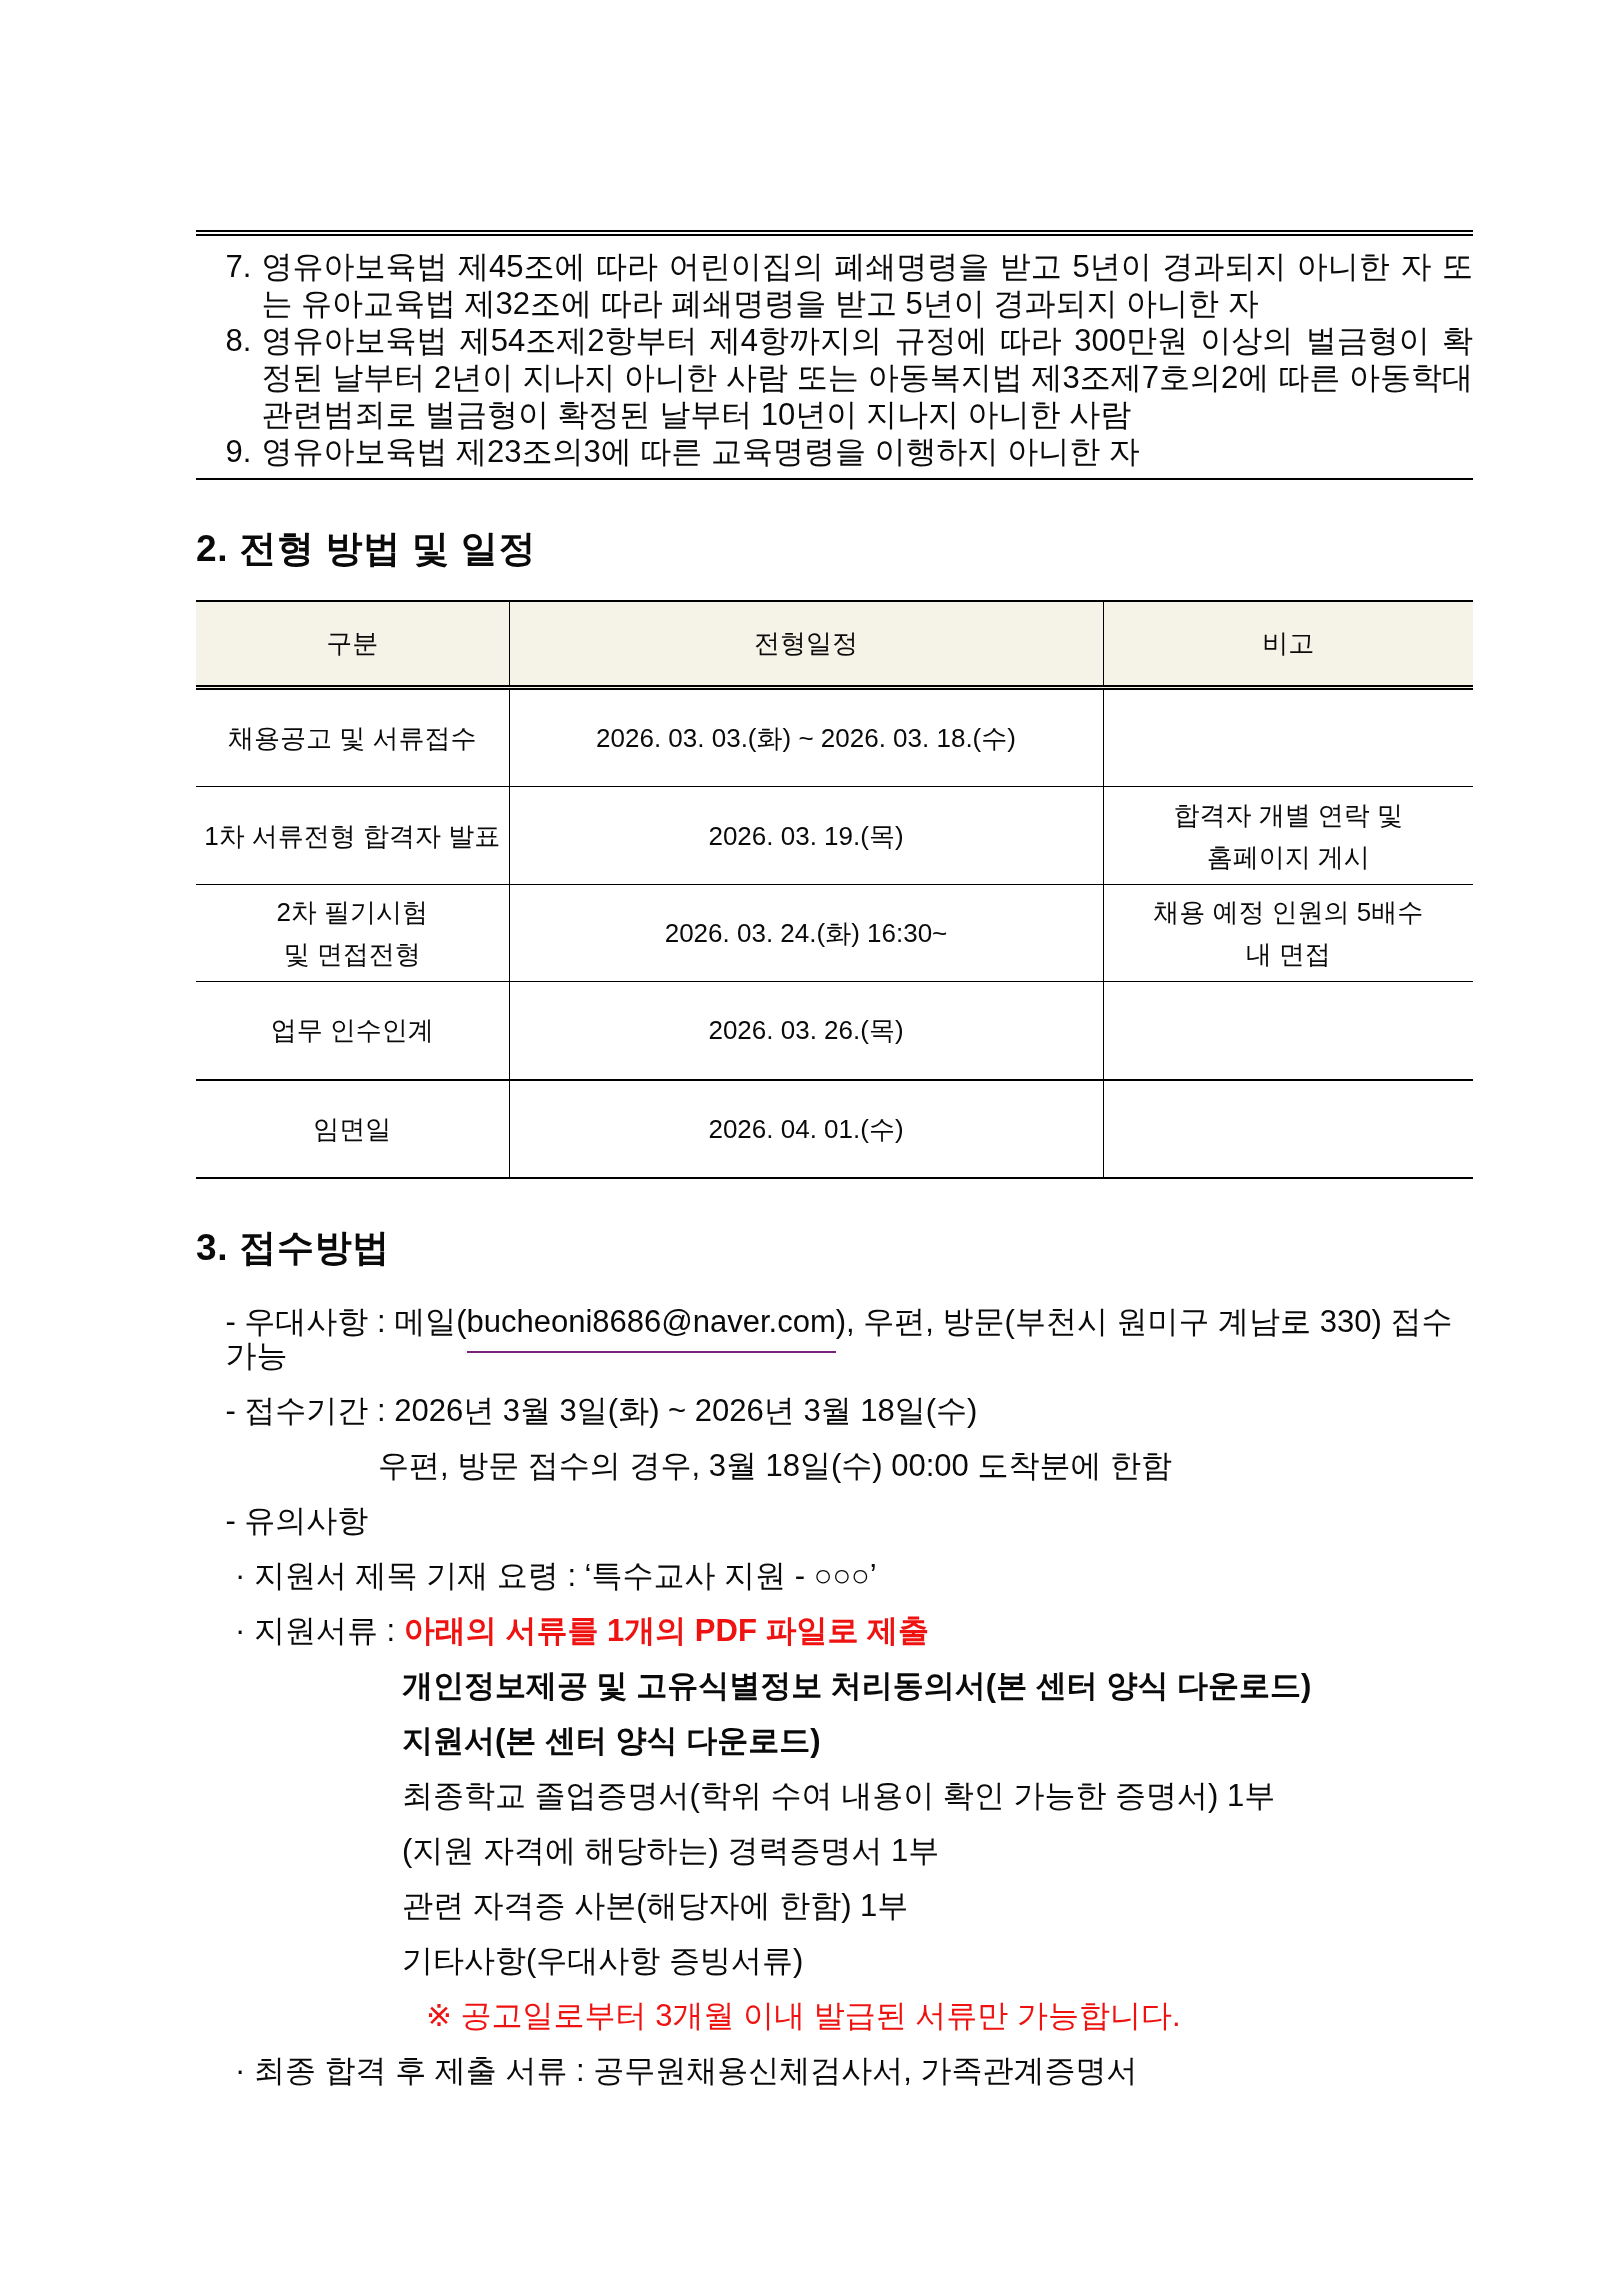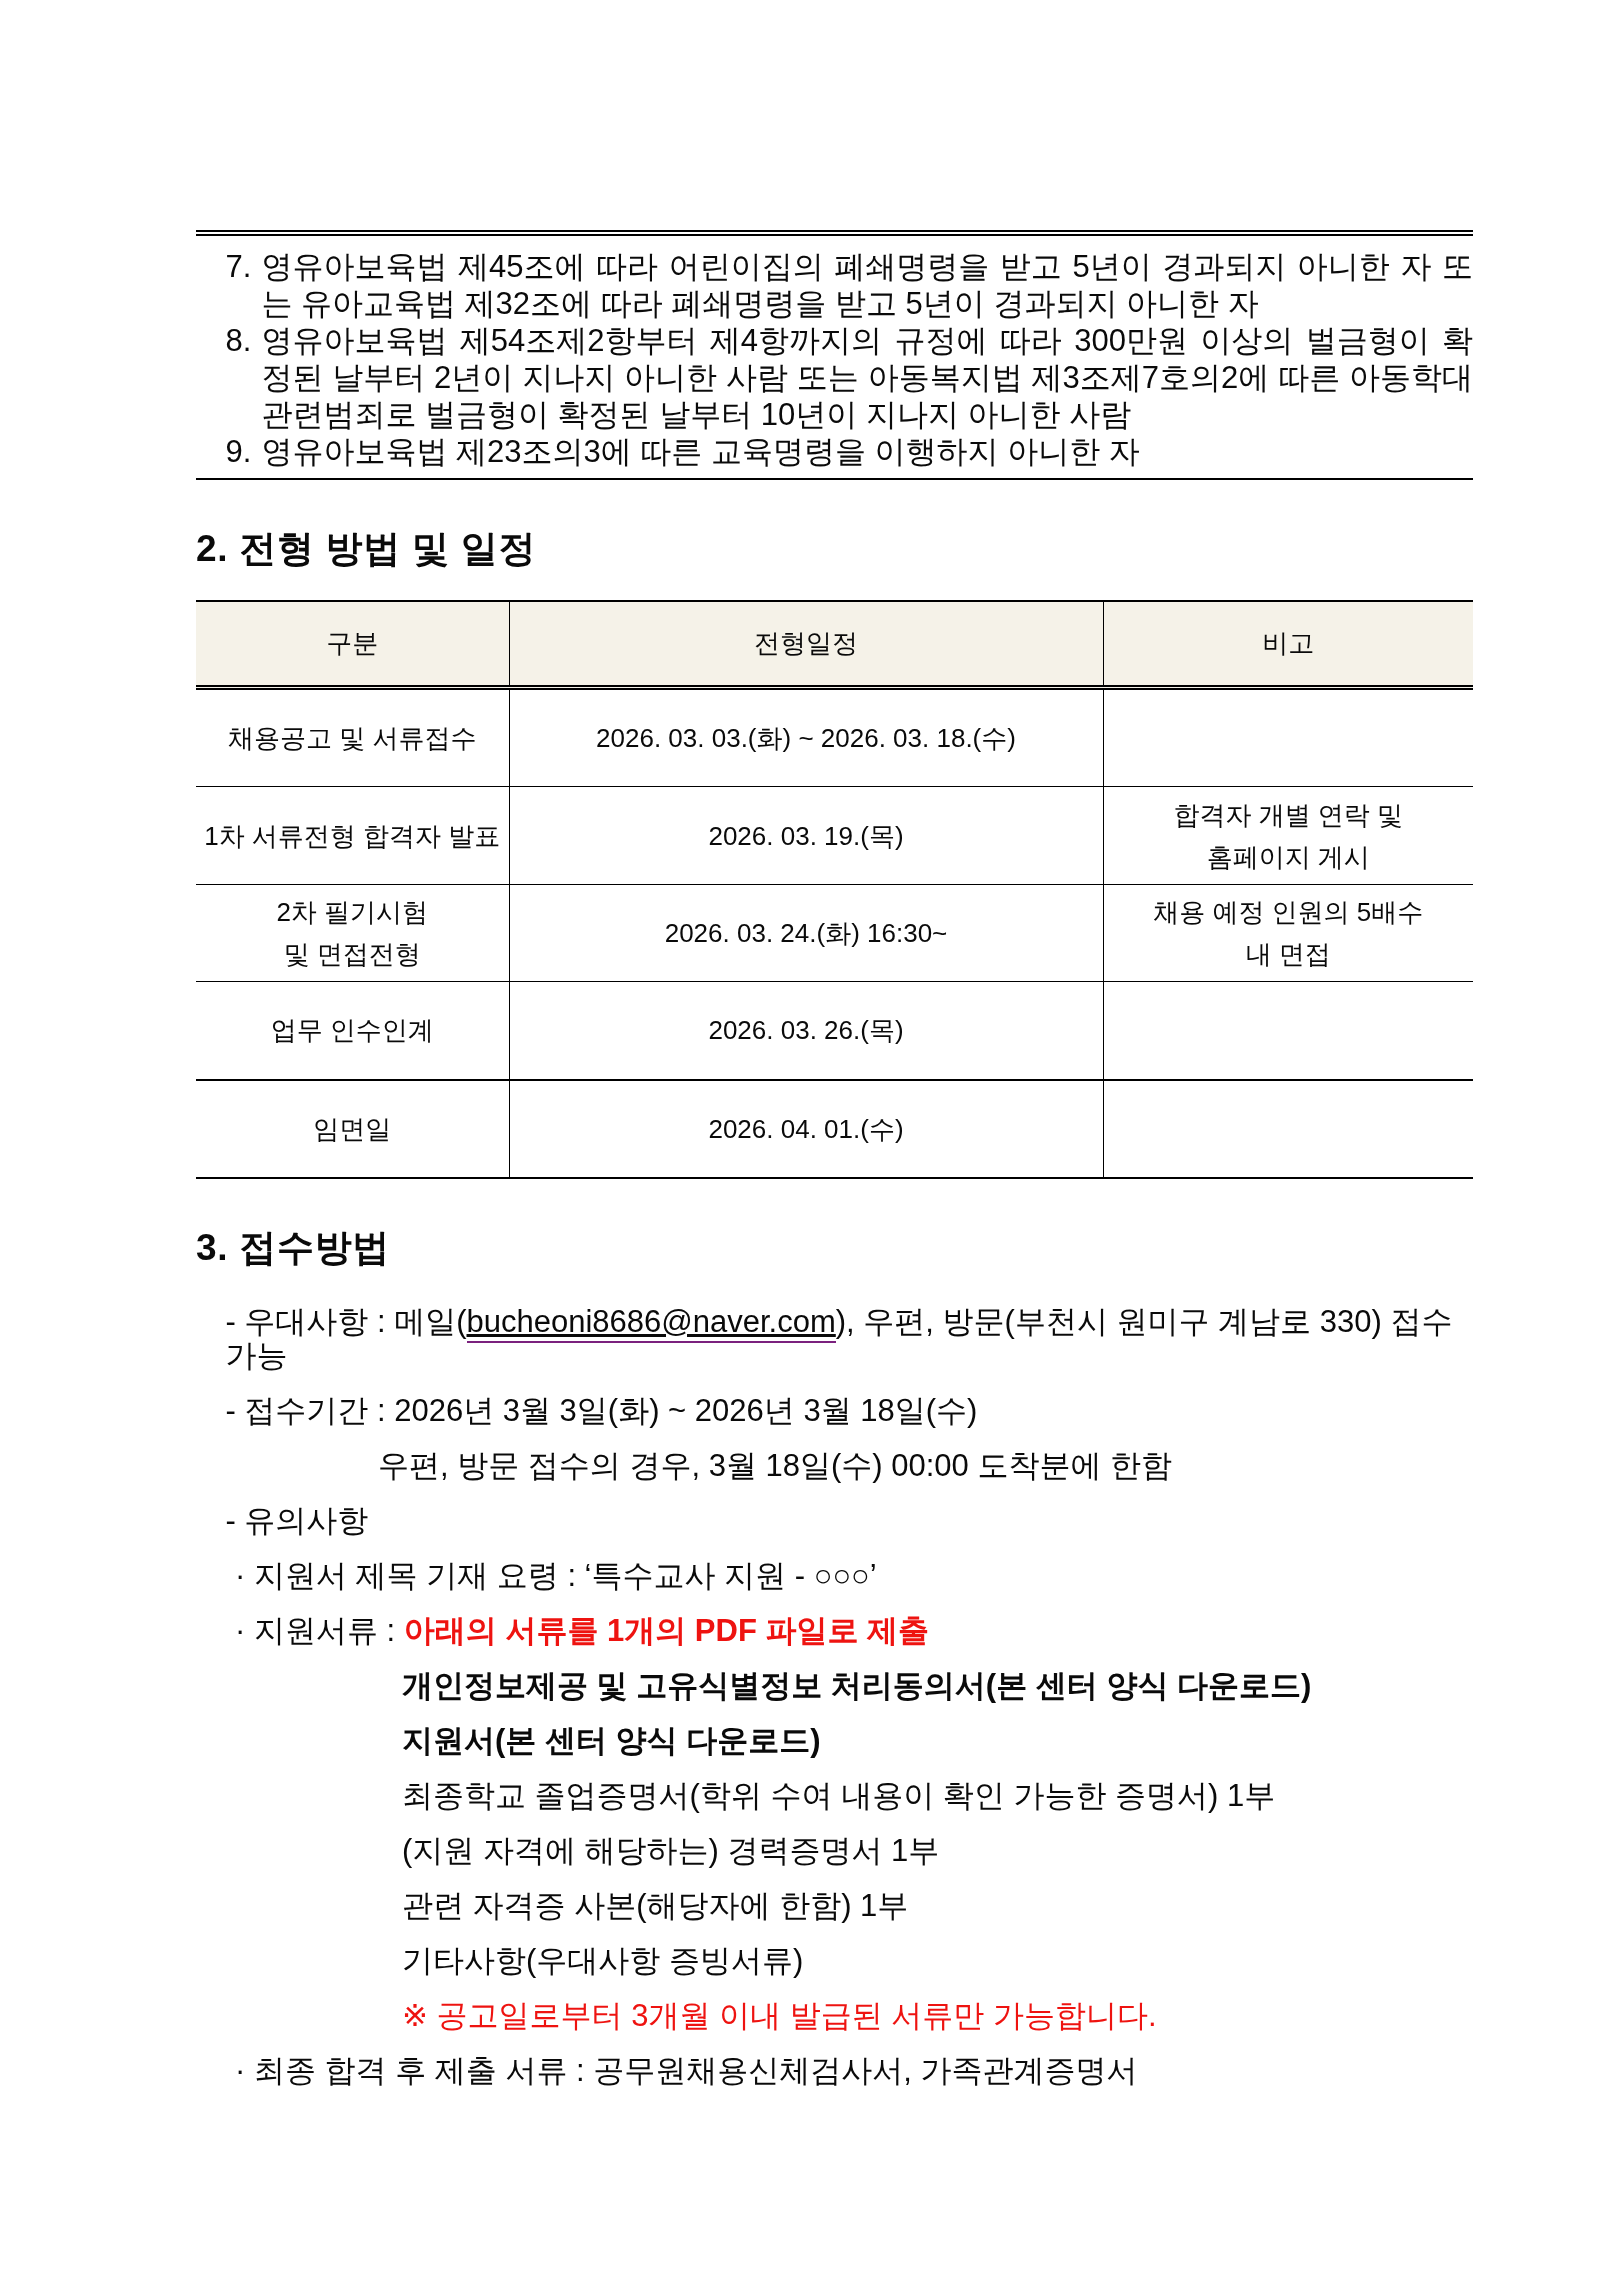--- a/index.html
+++ b/index.html
@@ -79,26 +79,25 @@
   table.sched td{height:86px;}
   
   .lines{margin-top:37px;font-size:31px;}
   .line{line-height:34px;margin-bottom:21px;}
   .line.dash{padding-left:29.4px;}
   .line.dot{padding-left:39px;}
   .line.cont{padding-left:182px;}
   .line.doc{padding-left:206px;}
   .seg.bold{font-weight:700;}
   .seg.redbold{color:#ee1310;font-weight:700;}
-  .seg.red{color:#ee1310;}
+  .seg.red{color:#ee1310;margin-left:24px;}
   .seg.email{
     border-bottom:2.6px solid #7b217e;
-    padding-bottom:2px;
+    padding-bottom:12px;
     cursor:pointer;
-    text-decoration:underline;
   }
 </style>
 </head>
 <body>
 
 <div class="page">
   <div class="content">
 
     <div class="rule-double"></div>
 

